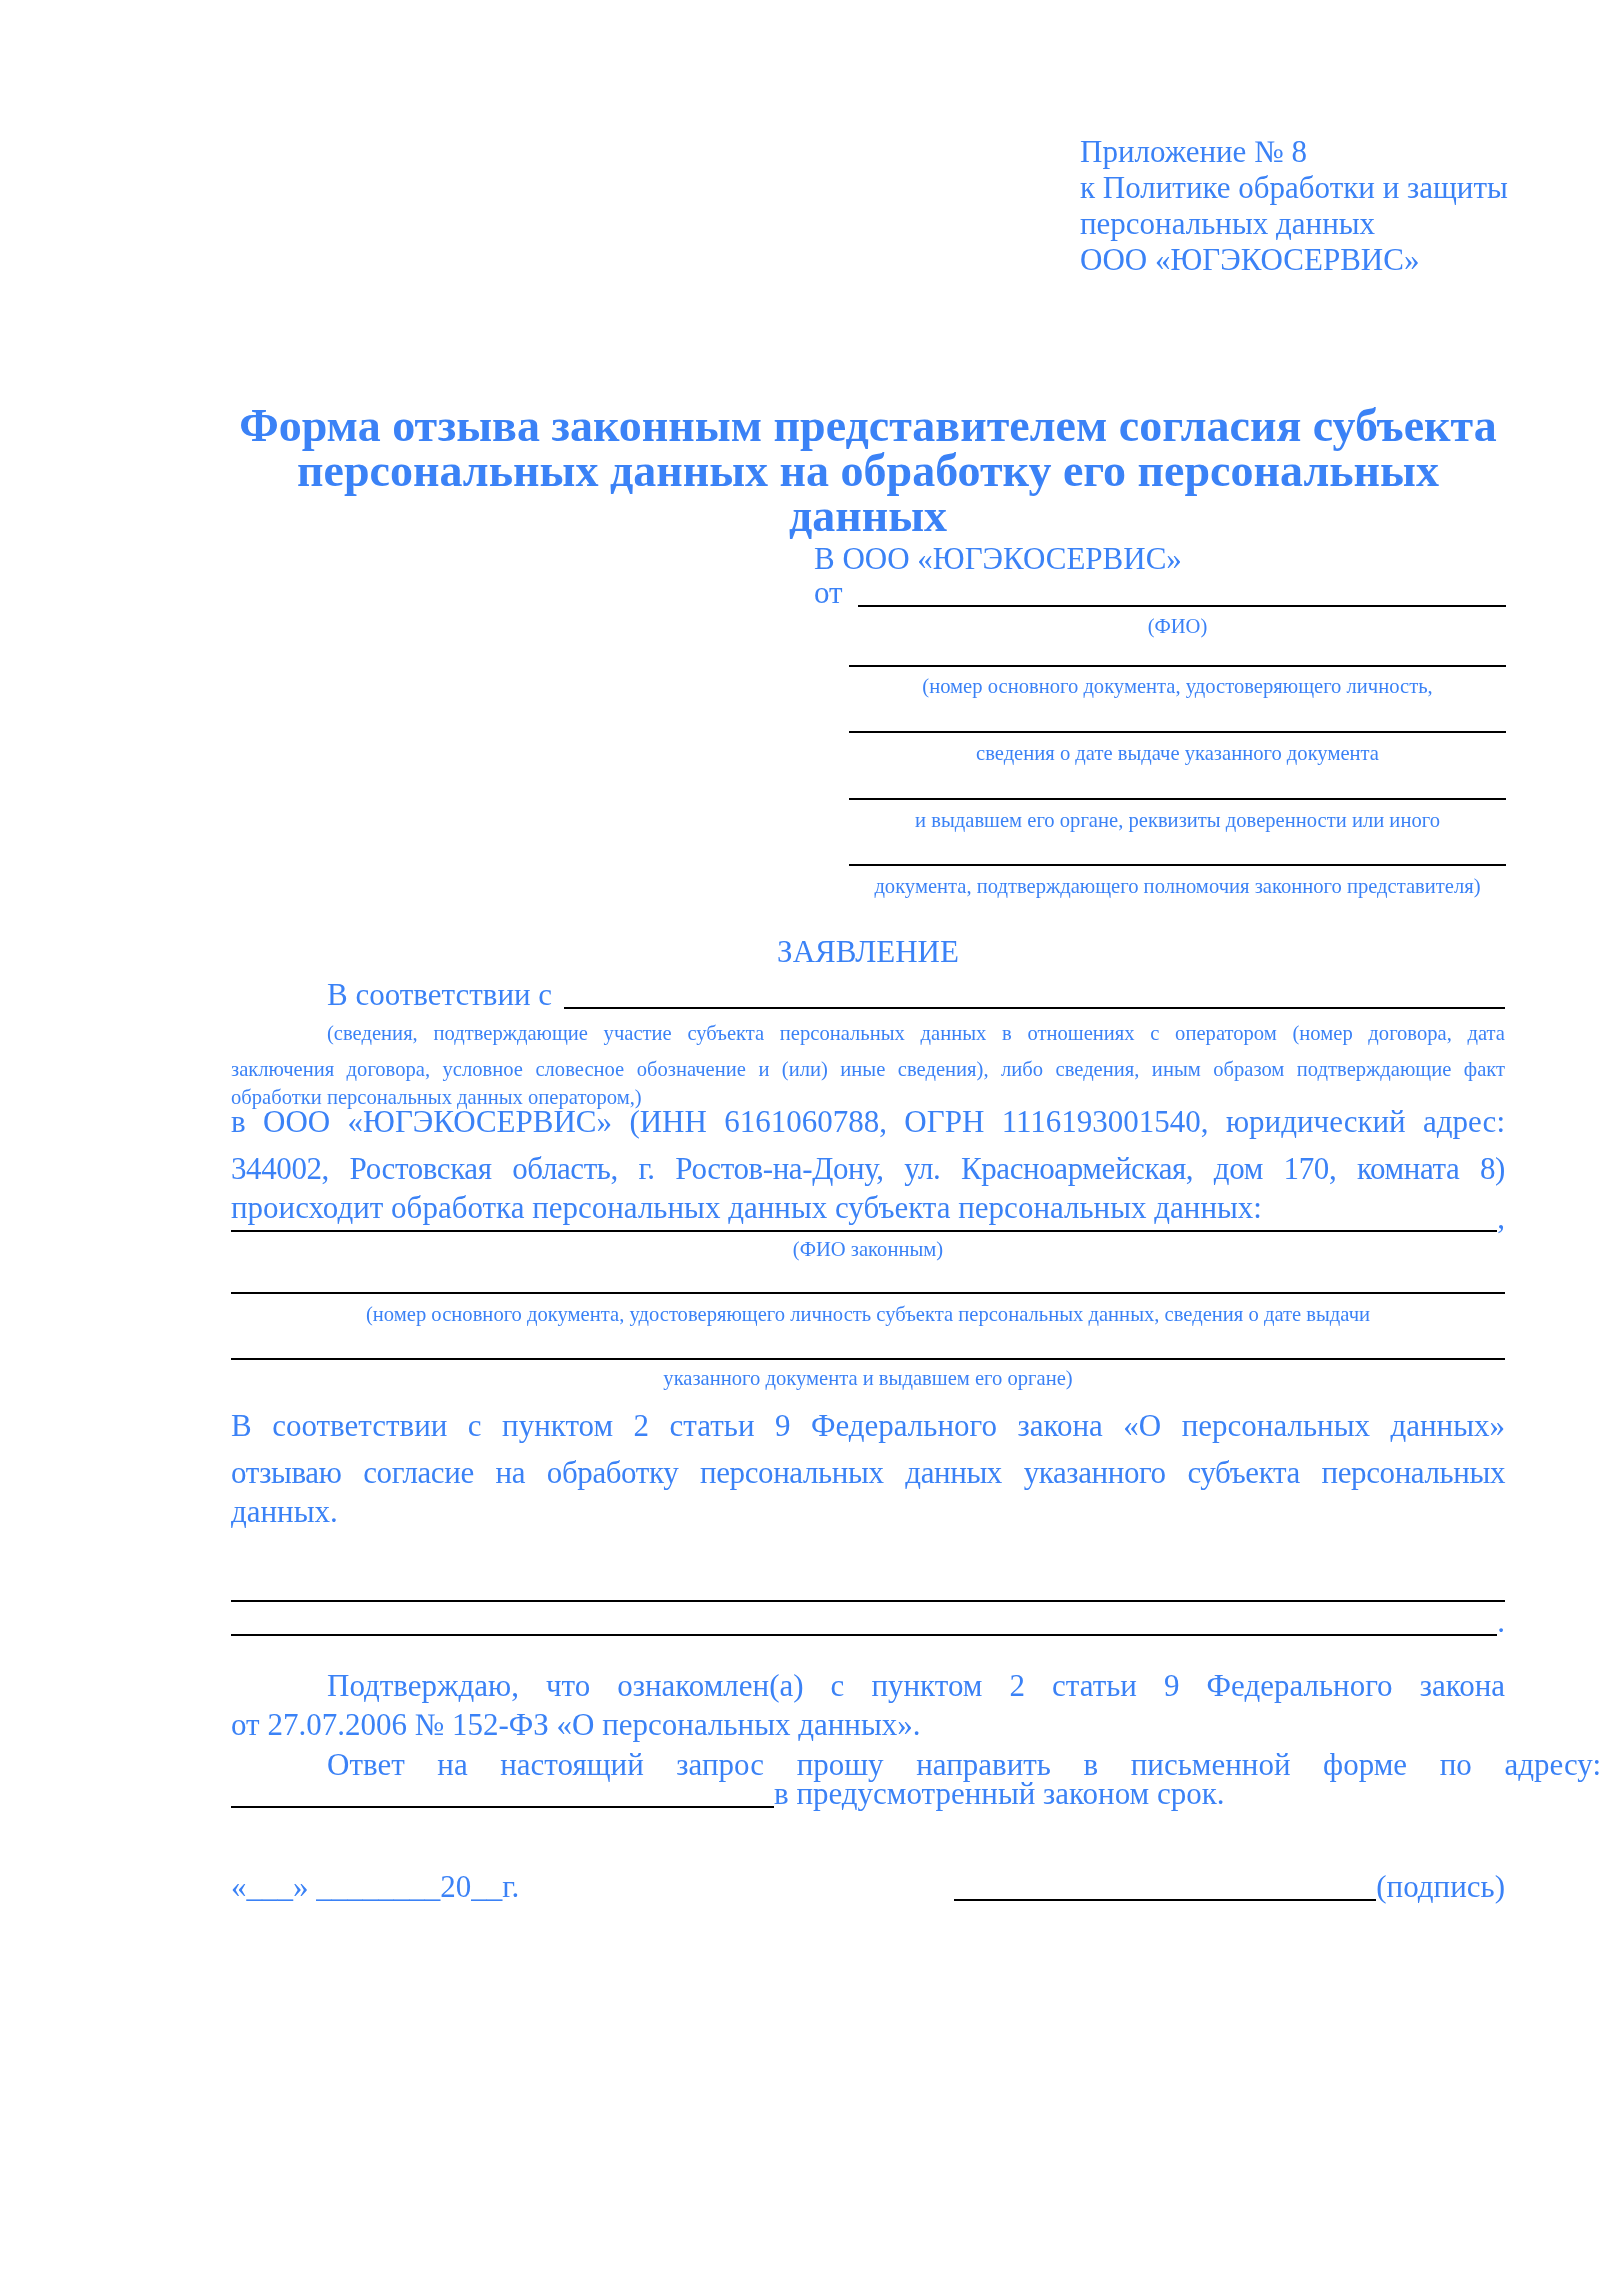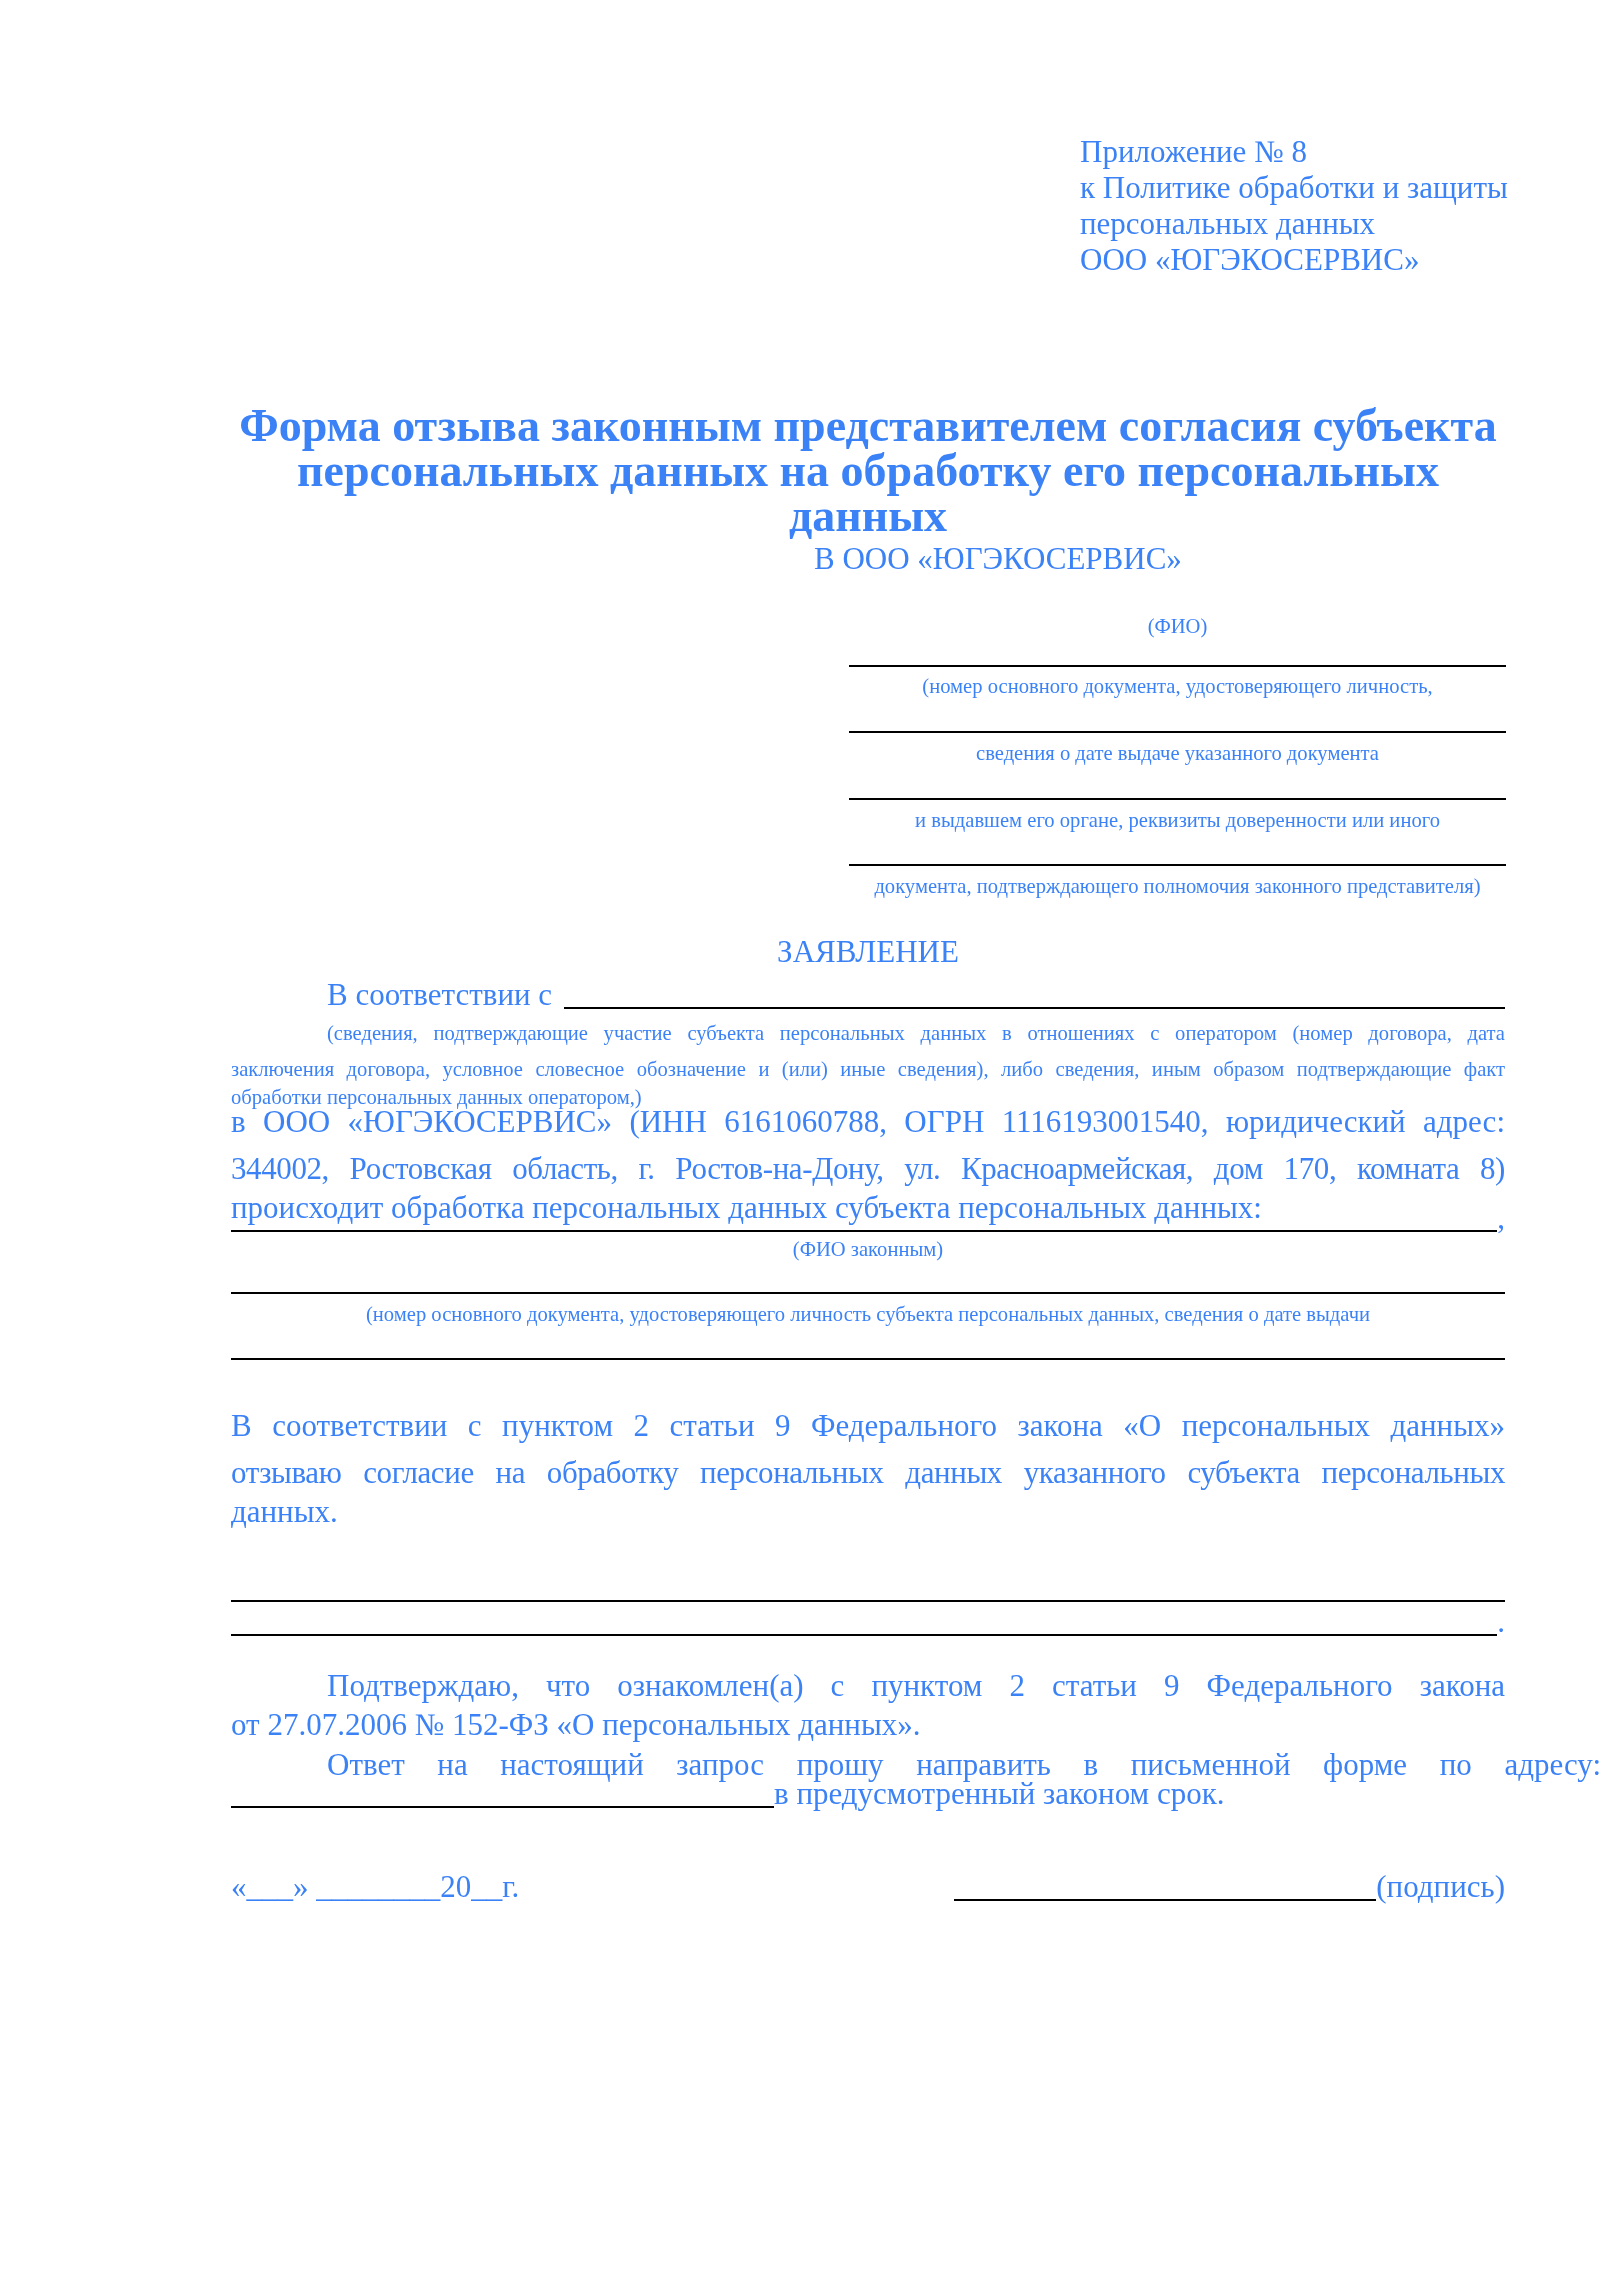--- a/index.html
+++ b/index.html
@@ -33,20 +33,24 @@
     <div>ООО «ЮГЭКОСЕРВИС»</div>
   </div>
 
   <div class="abs t c" style="left:231px;top:403px;width:1274px;">
     <div>Форма отзыва законным представителем согласия субъекта</div>
     <div>персональных данных на обработку его персональных данных</div>
   </div>
 
   <div class="abs b" style="left:814px;top:539px;">В ООО «ЮГЭКОСЕРВИС»</div>
 
+  <div class="abs row b" style="left:814px;top:573px;width:692px;">
+    <span>от</span>
+    <span class="fill" style="margin-left:15.7px;"></span>
+  </div>
   <div class="abs s c" style="left:849px;top:612px;width:657px;">(ФИО)</div>
 
   <div class="abs hr" style="left:849px;top:665px;width:657px;"></div>
   <div class="abs s c" style="left:849px;top:672px;width:657px;">(номер основного документа, удостоверяющего личность,</div>
 
   <div class="abs hr" style="left:849px;top:731px;width:657px;"></div>
   <div class="abs s c" style="left:849px;top:739px;width:657px;">сведения о дате выдаче указанного документа</div>
 
   <div class="abs hr" style="left:849px;top:798px;width:657px;"></div>
   <div class="abs s c" style="left:849px;top:806px;width:657px;">и выдавшем его органе, реквизиты доверенности или иного</div>
@@ -76,20 +80,21 @@
   <div class="abs row b" style="left:231px;top:1198px;width:1274px;">
     <span class="fill"></span>
     <span>,</span>
   </div>
   <div class="abs s c" style="left:231px;top:1235px;width:1274px;">(ФИО законным)</div>
 
   <div class="abs hr" style="left:231px;top:1292px;width:1274px;"></div>
   <div class="abs s c" style="left:231px;top:1300px;width:1274px;">(номер основного документа, удостоверяющего личность субъекта персональных данных, сведения о дате выдачи</div>
 
   <div class="abs hr" style="left:231px;top:1358px;width:1274px;"></div>
+  <div class="abs s c" style="left:231px;top:1364px;width:1274px;">указанного документа и выдавшем его органе)</div>
 
   <div class="abs b" style="left:231px;top:1398px;width:1274px;">
     <div class="jl">В соответствии с пунктом 2 статьи 9 Федерального закона «О персональных данных»</div>
     <div class="jl ls">отзываю согласие на обработку персональных данных указанного субъекта персональных</div>
     <div>данных.</div>
   </div>
 
 
   <div class="abs hr" style="left:231px;top:1600px;width:1274px;"></div>
   <div class="abs row b" style="left:231px;top:1602px;width:1274px;padding-right:44px;">

